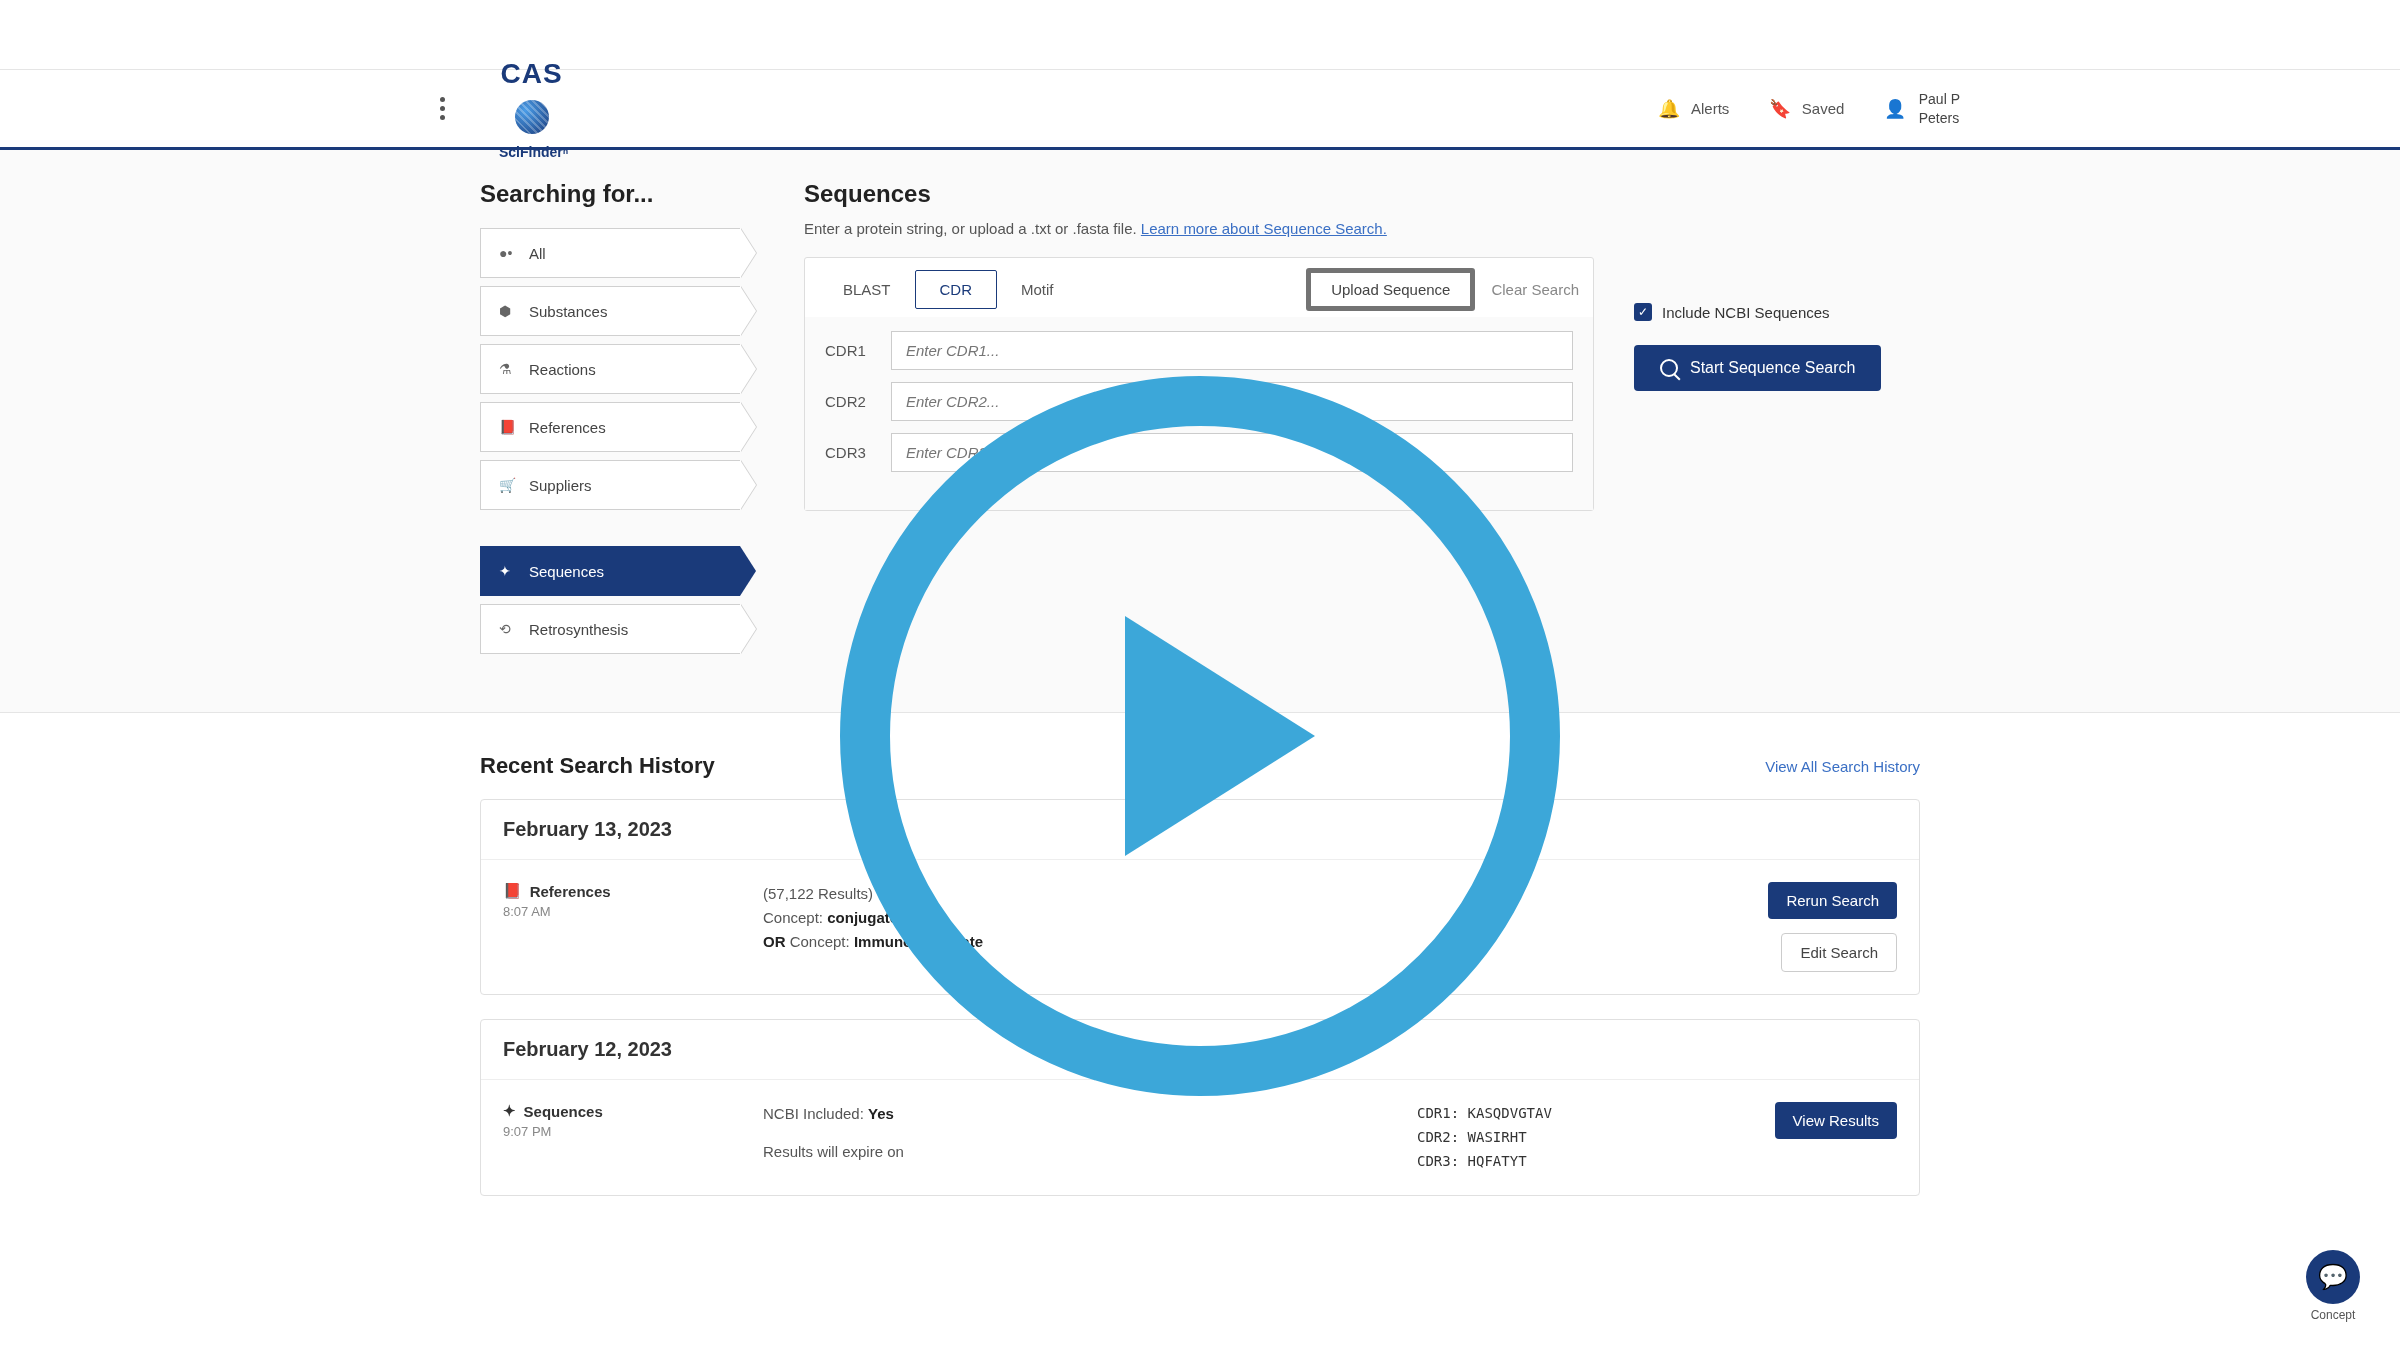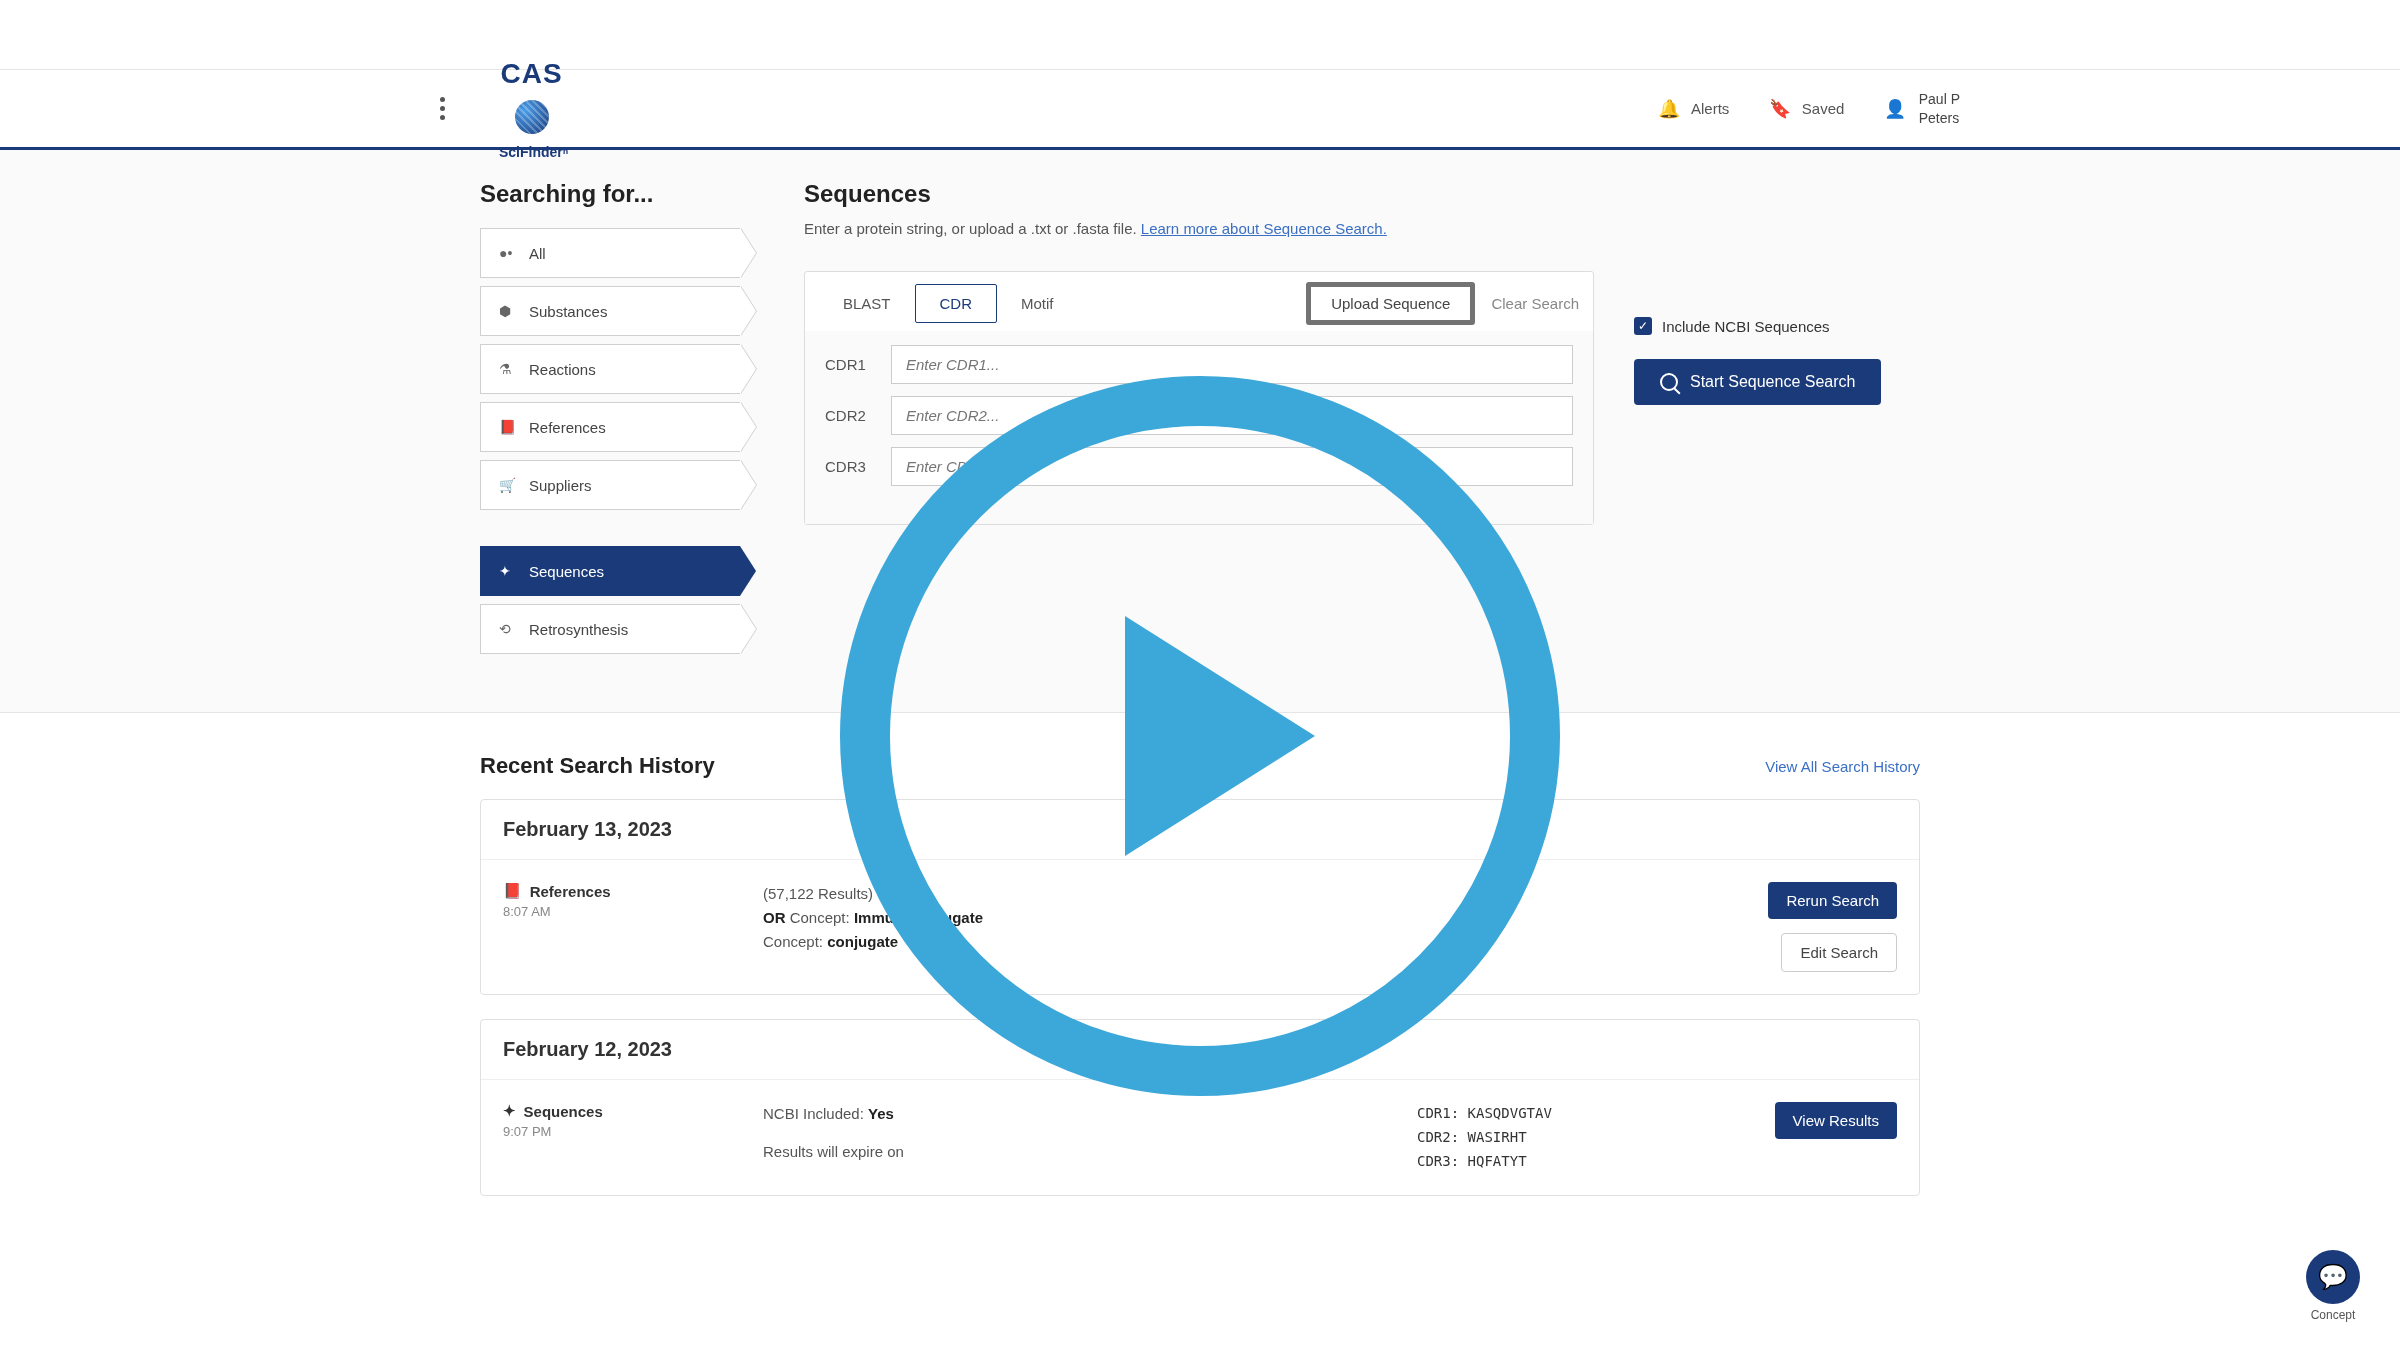--- a/index.html
+++ b/index.html
@@ -25,21 +25,21 @@
 .side-title { font-size: 24px; font-weight: 700; color: #222; margin-bottom: 20px; }
 .side-item { position: relative; background: #fff; border: 1px solid #d0d0d0; border-right: none; height: 50px; display: flex; align-items: center; padding: 0 18px; margin-bottom: 8px; cursor: pointer; font-size: 15px; color: #444; }
 .side-item::after { content:""; position:absolute; right:-16px; top:-1px; width:0; height:0; border-top: 25px solid transparent; border-bottom: 25px solid transparent; border-left: 16px solid #fff; filter: drop-shadow(1px 0 0 #d0d0d0); }
 .side-item.active { background: #1a3a7a; color: #fff; border-color: #1a3a7a; }
 .side-item.active::after { border-left-color: #1a3a7a; filter: none; }
 .side-ic { width: 18px; margin-right: 12px; font-size: 14px; color: #666; }
 .side-item.active .side-ic { color: #fff; }
 .side-gap { height: 28px; }
 .main { flex: 1; }
 .main-title { font-size: 24px; font-weight: 700; color: #222; margin-bottom: 12px; }
-.subtitle { font-size: 15px; color: #555; margin-bottom: 34px; }
+.subtitle { font-size: 15px; color: #555; margin-bottom: 20px; }
 .subtitle a { color: #3a6fc4; text-decoration: underline; }
 .seq-area { display: flex; gap: 40px; align-items: flex-start; }
 .seq-box { width: 790px; border: 1px solid #ddd; border-radius: 3px; background: #fff; }
 .tab-row { display: flex; align-items: center; padding: 10px 14px 6px; gap: 0; }
 .tab { padding: 10px 24px; font-size: 15px; color: #555; cursor: pointer; }
 .tab.active { border: 1.5px solid #1a3a7a; color: #1a3a7a; border-radius: 2px; }
 .upload-btn { margin-left: auto; border: 5px solid #737373; padding: 8px 20px; border-radius: 3px; font-size: 15px; color: #444; cursor: pointer; background:#fff; }
 .clear-link { color: #888; font-size: 15px; margin-left: 16px; cursor: pointer; }
 .cdr-body { padding: 14px 20px 26px; background: #fafafa; }
 .cdr-row { display: flex; align-items: center; gap: 16px; margin-bottom: 12px; }
@@ -198,22 +198,22 @@
     <div class="hist-body">
       <div class="hist-col1">
         <div class="hist-type">
             <span>📕</span>
             <span>References</span>
           </div>
         <div class="hist-time">8:07 AM</div>
       </div>
       <div class="hist-col2">
         <div>(57,122 Results)</div>
+        <div><span>Concept: </span><b>conjugate</b></div>
         <div><b>OR</b><span>  Concept: </span><b>Immunoconjugate</b></div>
-        <div><span>Concept: </span><b>conjugate</b></div>
       </div>
       <div class="hist-actions">
         <button class="btn-primary">Rerun Search</button>
         <button class="btn-outline">Edit Search</button>
       </div>
     </div>
   </div>
 
   <div class="hist-card">
     <div class="hist-date">February 12, 2023</div>

